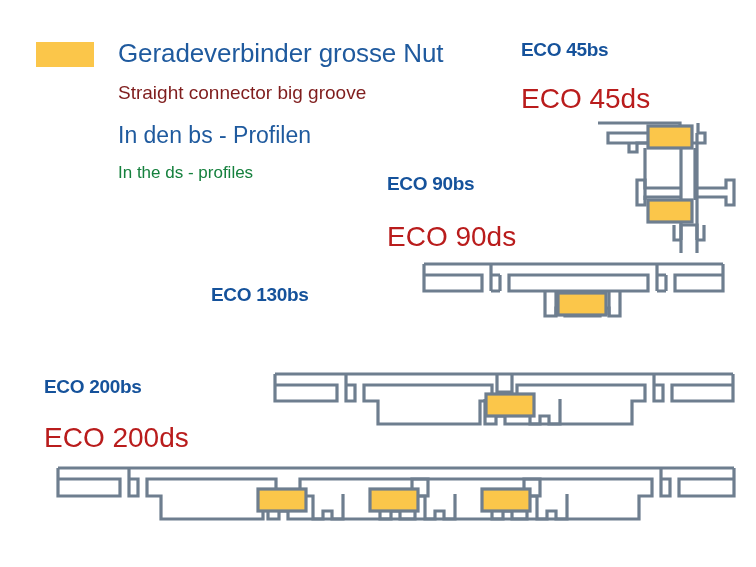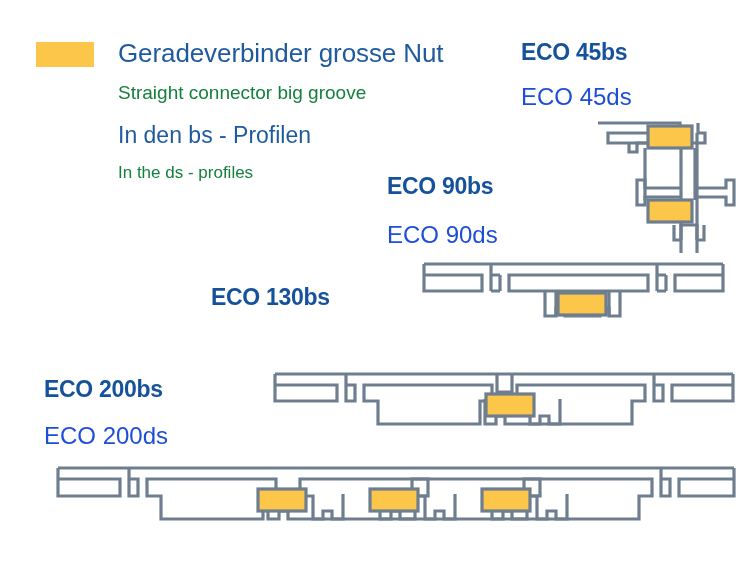--- a/index.html
+++ b/index.html
@@ -19,43 +19,43 @@
 
   .txt{position:absolute;white-space:nowrap;}
 
   .t-blue-head{
     color:#1F5A9E;
     font-size:26px;
     font-weight:400;
     letter-spacing:-0.1px;
   }
   .t-gray-sub{
-    color:#15803d;
+    color:#7f1d1d;
     font-size:19px;
     font-weight:400;
   }
   .t-blue-head2{
     color:#1F5A9E;
     font-size:23px;
     font-weight:400;
   }
   .t-gray-sub2{
     color:#15803d;
     font-size:17px;
     font-weight:400;
   }
   .t-prod{
     color:#15529B;
-    font-size:23px;
+    font-size:19px;
     font-weight:bold;
     letter-spacing:-0.3px;
   }
   .t-prod-sub{
-    color:#1d4ed8;
-    font-size:24px;
+    color:#b91c1c;
+    font-size:28px;
     font-weight:400;
   }
 
   
   #lbl-legend-de{left:118px;top:38px;}
   #lbl-legend-en{left:118px;top:82px;}
   #lbl-ctx-de{left:118px;top:122px;}
   #lbl-ctx-en{left:118px;top:163px;}
 
   #lbl-45-de{left:521px;top:39px;}

